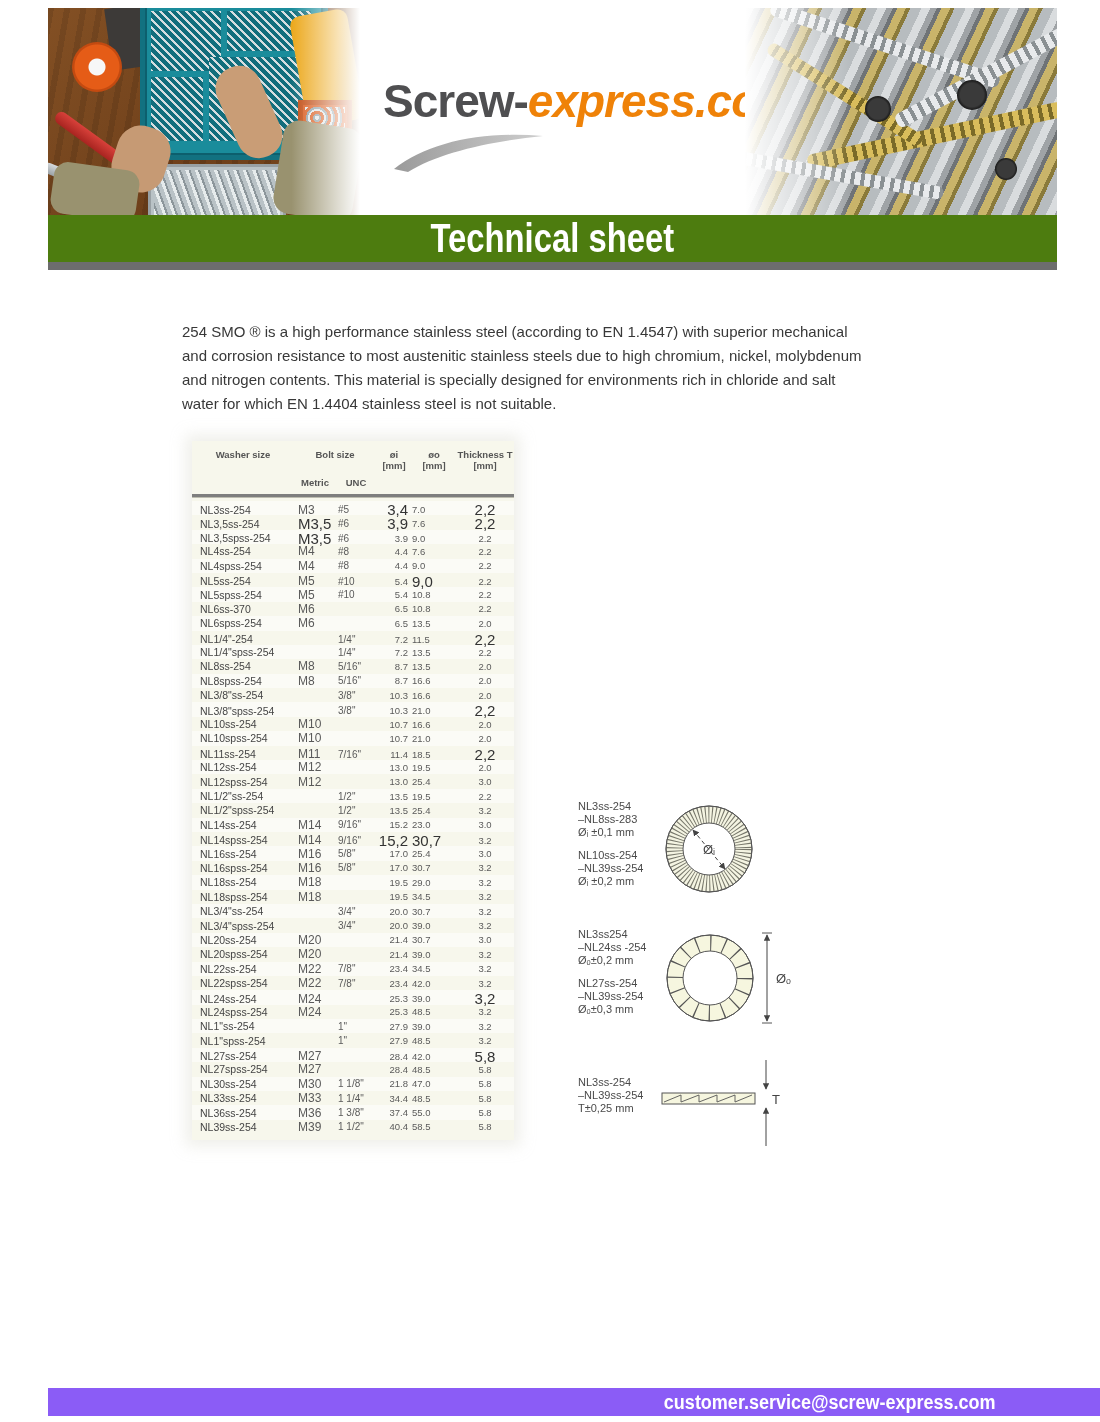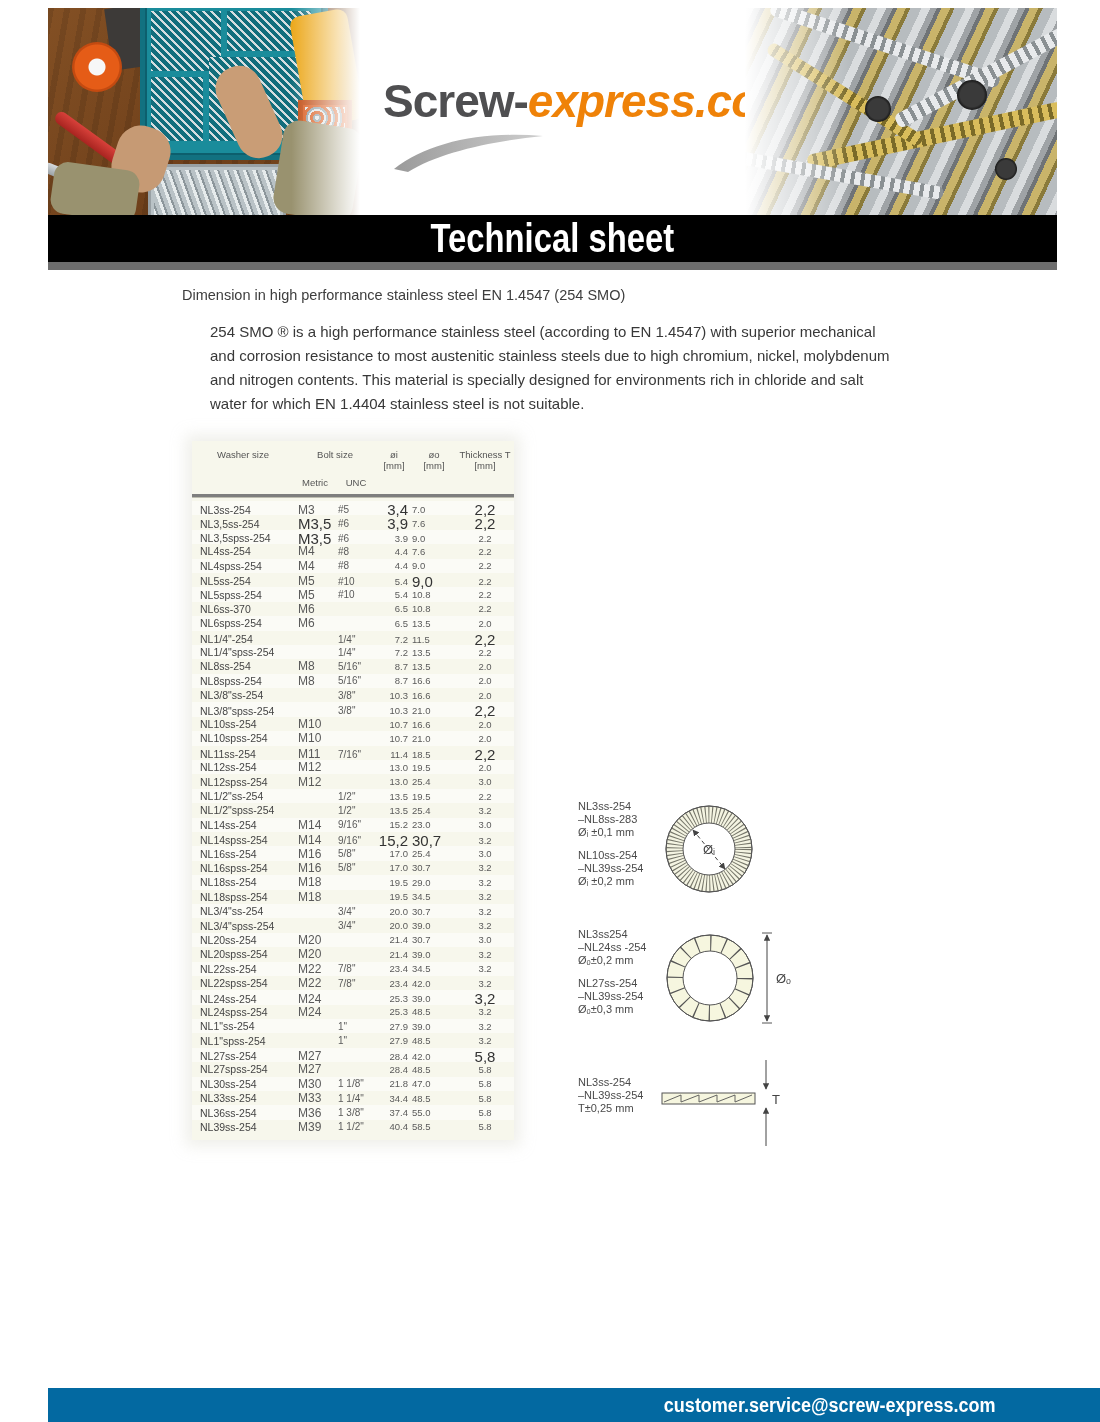--- a/index.html
+++ b/index.html
@@ -50,34 +50,34 @@
       background:linear-gradient(90deg,#fff 0,rgba(255,255,255,0) 34%);}
 
   
   .logo{position:absolute;left:383px;top:74px;white-space:nowrap;
         font-size:46px;font-weight:700;letter-spacing:-1px;}
   .logo .lg-screw{color:#4f4f51;}
   .logo .lg-express{color:#ef8208;font-style:italic;}
   .swoosh{position:absolute;left:388px;top:128px;}
 
   
-  .banner{position:absolute;left:48px;top:215px;width:1009px;height:47px;background:#000000;
+  .banner{position:absolute;left:48px;top:215px;width:1009px;height:47px;background:#4d7c0f;
           display:flex;align-items:center;justify-content:center;}
   .banner-text{color:#fff;font-weight:700;font-size:41px;letter-spacing:0px;
           display:inline-block;transform:scaleX(.8);}
   .banner-shadow{position:absolute;left:48px;top:262px;width:1009px;height:8px;background:#6d6d6d;}
 
   
   .intro-title{position:absolute;left:182px;top:287px;font-size:14.5px;color:#3d3d3d;}
-  .intro-para{position:absolute;left:182px;top:320px;width:692px;font-size:15px;line-height:1.6;color:#383838;margin-left:28px;}
+  .intro-para{position:absolute;left:182px;top:320px;width:692px;font-size:15px;line-height:1.6;color:#383838;}
 
   
   .washer-table{position:absolute;left:192px;top:441px;width:322px;background:#f7f7ec;
         box-shadow:0 0 14px 6px rgba(210,210,195,.35);font-size:10px;color:#4a4a4a;}
-  .t-grid{display:grid;grid-template-columns:102px 42px 40px 36px 44px 58px;}
+  .t-grid{display:grid;grid-template-columns:102px 42px 40px 36px 44px 58px;font-weight:bold;}
   .t-head{padding-top:8px;}
   .t-head .h{ text-align:center;font-size:9.5px;color:#555;line-height:11px;}
   .h-washer{grid-column:1;}
   .h-bolt{grid-column:2/4;}
   .h-sub{font-size:9.5px;color:#555;text-align:center;padding:6px 0 2px 0;}
   .t-divider{height:3px;margin-top:4px;background:#7e7e7e;box-shadow:0 1px 0 #bdbdb0;}
   .t-body{padding:4px 0 6px 0;}
   .t-row{display:grid;grid-template-columns:102px 42px 40px 36px 44px 58px;height:14.4px;
          align-items:center;}
   .t-row:nth-child(odd){background:rgba(255,255,255,.55);}
@@ -91,21 +91,21 @@
   .t-cell.big{font-size:15px;color:#333;}
 
   
   .dlabel{position:absolute;width:110px;font-size:11px;line-height:13px;color:#4a4a4a;}
   .dlabel .grp{margin-bottom:10px;}
   .dsvg{position:absolute;}
   .dline{stroke:#555;stroke-width:1;fill:none;}
 
   
   .note{position:absolute;left:182px;top:1350px;font-size:15px;color:#3d3d3d;}
-  .footer-bar{position:absolute;left:48px;top:1388px;width:1052px;height:34px;background:#0369a1;
+  .footer-bar{position:absolute;left:48px;top:1388px;width:1052px;height:28px;background:#8b5cf6;
         display:flex;align-items:center;justify-content:flex-end;padding-right:104px;box-sizing:border-box;}
   .footer-email{color:#fff;font-weight:700;font-size:20px;display:inline-block;
         transform:scaleX(.9);transform-origin:right center;}
 </style>
 </head>
 <body>
 
 <div class="page">
 
   <div class="photo photo-left">
@@ -154,21 +154,20 @@
     <div class="shead" style="left:120px;top:88px;width:26px;height:26px;"></div>
     <div class="shead" style="left:212px;top:72px;width:30px;height:30px;"></div>
     <div class="shead" style="left:250px;top:150px;width:22px;height:22px;"></div>
   </div>
 
   <div class="banner">
     <span class="banner-text">Technical sheet</span>
   </div>
   <div class="banner-shadow"></div>
 
-  <div class="intro-title">Dimension in high performance stainless steel EN 1.4547 (254 SMO)</div>
   <div class="intro-para">254 SMO ® is a high performance stainless steel (according to EN 1.4547) with superior mechanical and corrosion resistance to most austenitic stainless steels due to high chromium, nickel, molybdenum and nitrogen contents. This material is specially designed for environments rich in chloride and salt water for which EN 1.4404 stainless steel is not suitable.</div>
 
   <div class="washer-table">
     <div class="t-head">
       <div class="t-grid">
         <div class="h h-washer">Washer size</div>
         <div class="h h-bolt">Bolt size</div>
         <div class="h">
           <div>øi</div>
             <div>[mm]</div>

